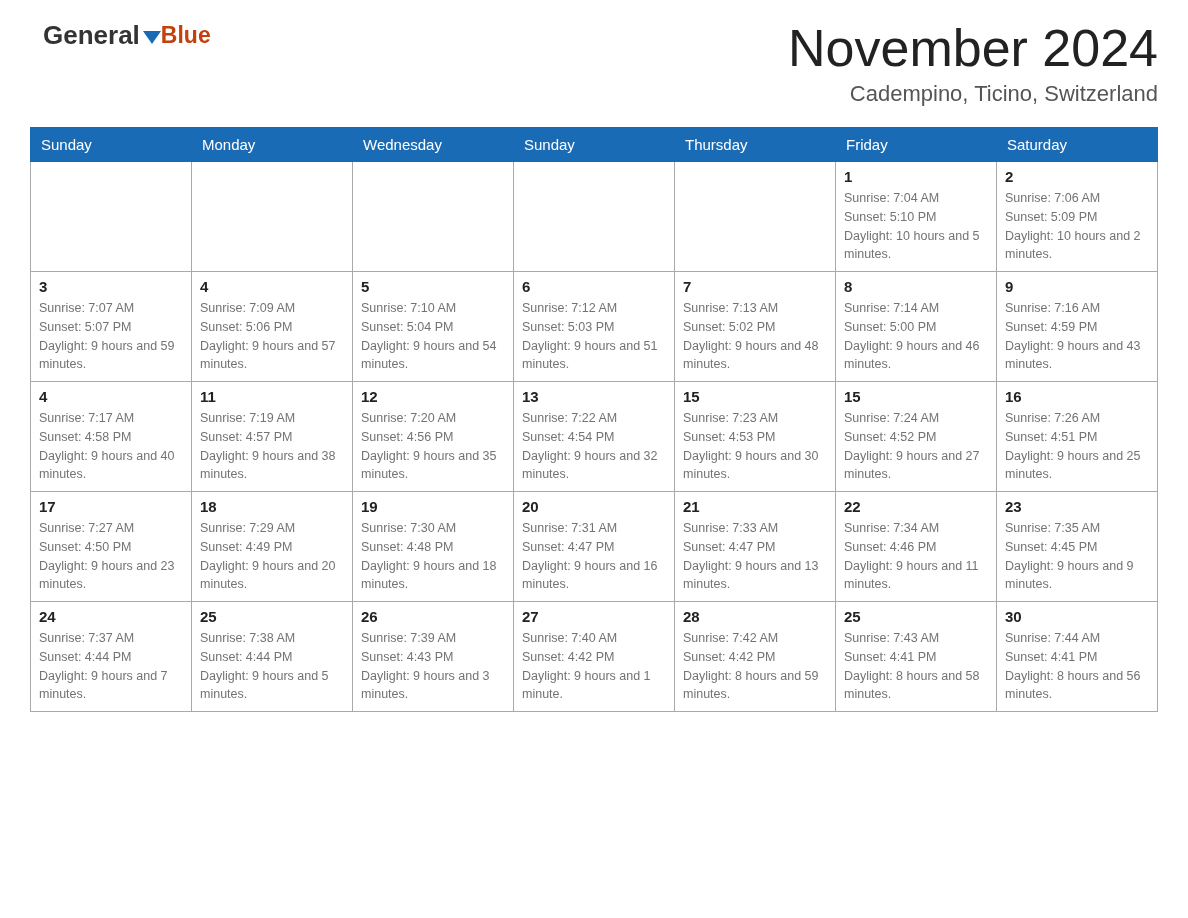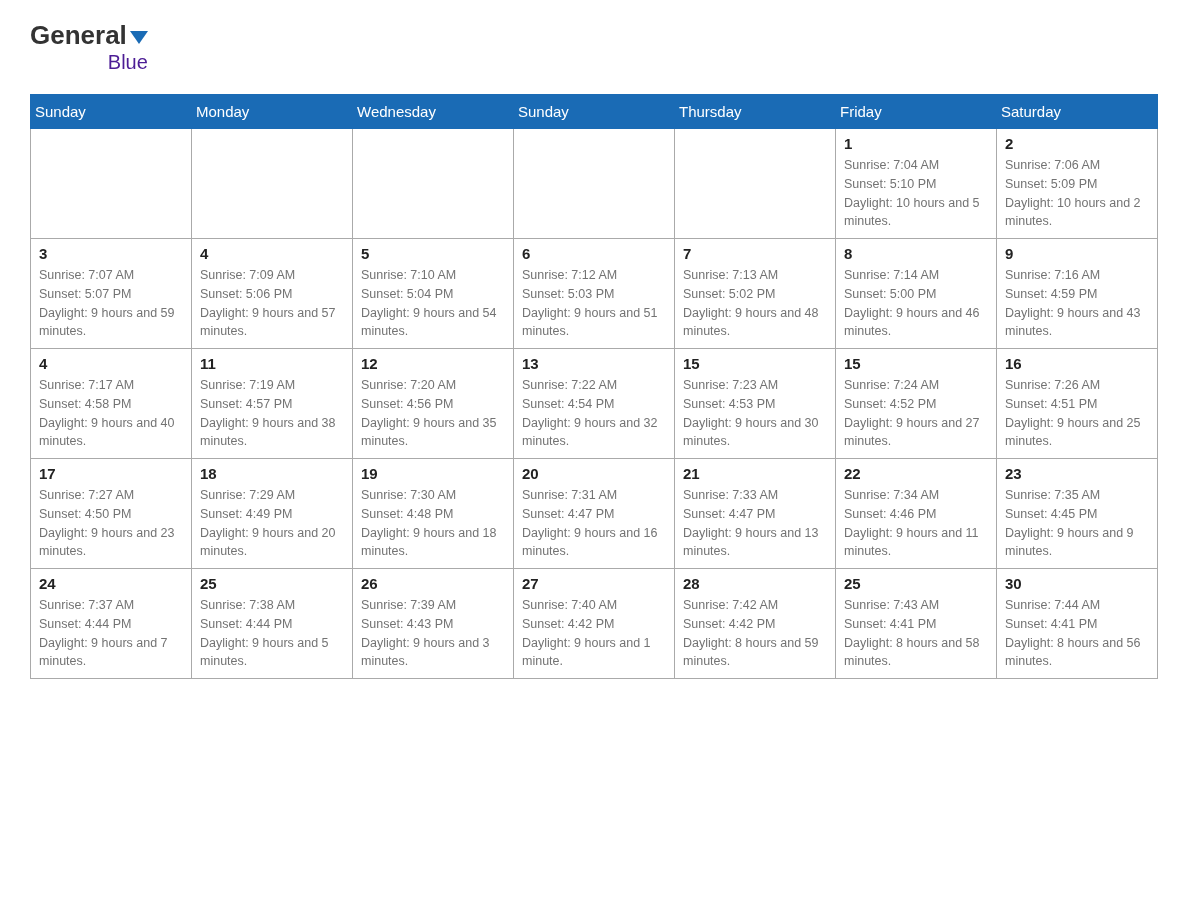--- a/index.html
+++ b/index.html
@@ -12,27 +12,28 @@
       min-height: 918px;
     }
     .header-section {
       display: flex;
       justify-content: space-between;
       align-items: flex-start;
       margin-bottom: 20px;
     }
     .logo {
       display: flex;
-      flex-direction: column;
-      align-items: flex-end;
+      flex-direction: row;
+      align-items: center;
+      margin-left: 13px;
     }
     .logo-blue-text {
-      color: #4c1d95;
-      font-size: 20px;
-      font-weight: normal;
+      color: #c2410c;
+      font-size: 23px;
+      font-weight: bold;
     }
     .title-section {
       text-align: right;
     }
     .month-title {
       font-size: 52px;
       font-weight: normal;
       color: #222;
       line-height: 1.1;
     }
@@ -44,21 +45,21 @@
     .calendar {
       width: 100%;
       border-collapse: collapse;
       table-layout: fixed;
     }
     .calendar th {
       background-color: #1a6bb5;
       color: #fff;
       font-size: 15px;
       font-weight: normal;
-      padding: 8px 4px;
+      padding: 8px 10px;
       text-align: left;
       border: 1px solid #1a6bb5;
     }
     .calendar td {
       border: 1px solid #aaa;
       vertical-align: top;
       padding: 6px 8px;
       font-size: 13px;
       height: 110px;
     }
@@ -92,20 +93,24 @@
 
 <div class="header-section">
   <div class="logo">
     <div class="logo-row">
       <span class="logo-general">General</span>
       <span style="display:inline-block;width:0;height:0;border-left:9px solid transparent;border-right:9px solid transparent;border-top:13px solid #1a6bb5;margin-left:3px;margin-top:4px;"></span>
     </div>
     <div>
       <span class="logo-blue-text">Blue</span>
     </div>
+  </div>
+  <div class="title-section">
+    <div class="month-title">November 2024</div>
+    <div class="location-title">Cadempino, Ticino, Switzerland</div>
   </div>
 </div>
 
 <table class="calendar">
   <thead>
     <tr>
       <th>Sunday</th>
       <th>Monday</th>
       <th>Wednesday</th>
       <th>Sunday</th>

